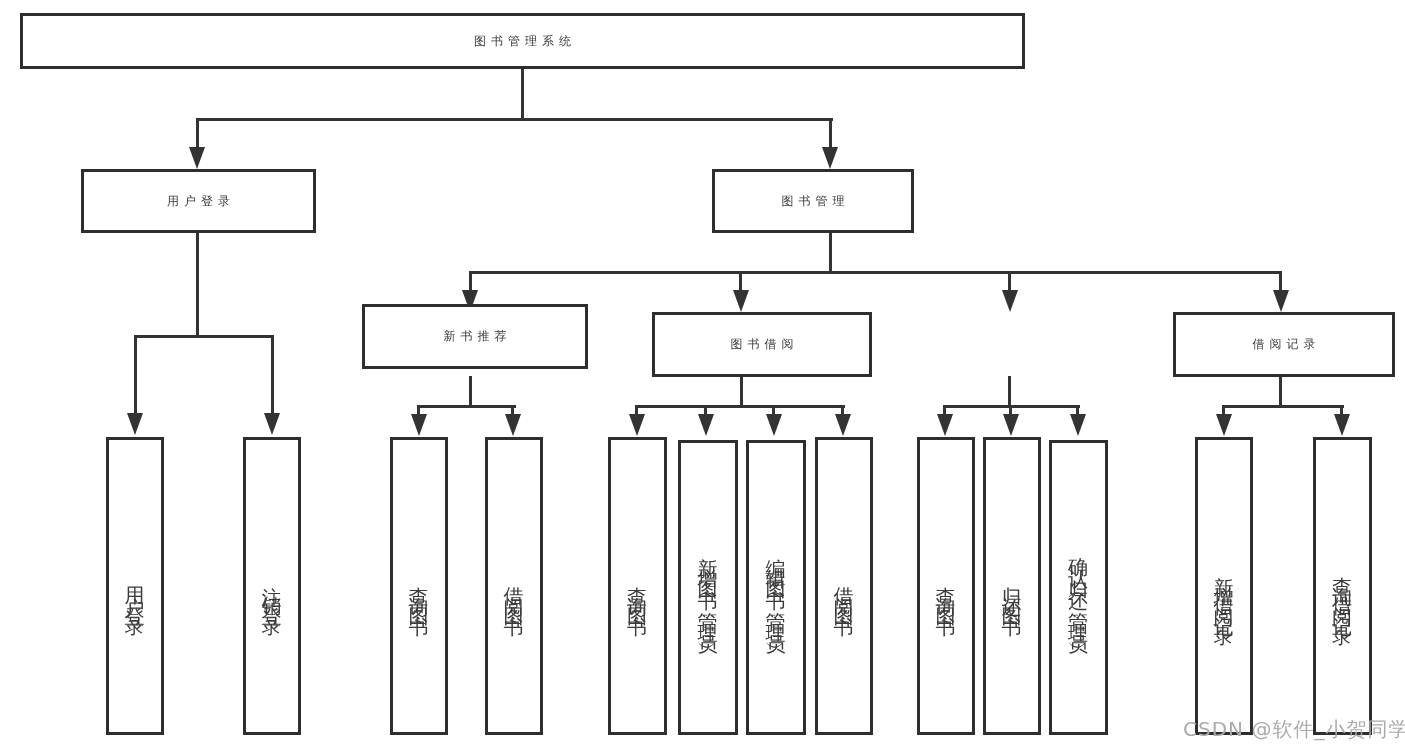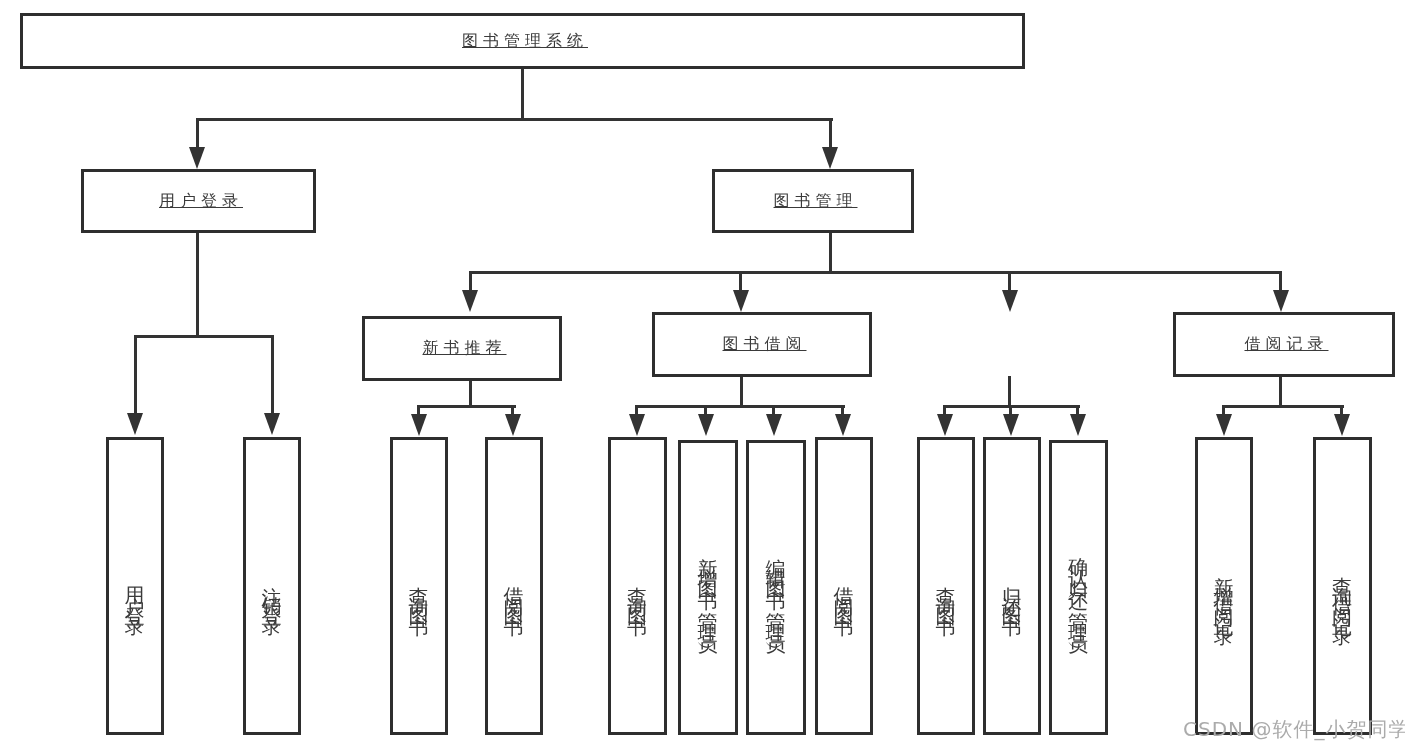--- a/index.html
+++ b/index.html
@@ -5,21 +5,21 @@
   html,body{margin:0;padding:0;background:#ffffff;}
   .canvas{
     position:relative;width:1405px;height:747px;background:#ffffff;
     font-family:"DejaVu Sans","Liberation Sans",sans-serif;overflow:hidden;
   }
   .box{
     position:absolute;box-sizing:border-box;border:3px solid #2e2e2e;
     background:#ffffff;display:flex;align-items:center;justify-content:center;
     color:#3a3a3a;
   }
-  .hl{font-size:16px;letter-spacing:5px;text-indent:5px;white-space:nowrap;text-decoration:underline;}
+  .hl{font-size:12px;letter-spacing:5px;text-indent:5px;white-space:nowrap;}
   .vbox{width:58px;height:298px;top:437px;}
   .vl{
     writing-mode:vertical-rl;text-orientation:mixed;
     font-size:20px;letter-spacing:10px;padding-top:10px;line-height:1;
     white-space:nowrap;
   }
   .vl-long{letter-spacing:11px;padding-top:8px;}
   .line{position:absolute;background:#333333;}
   .arrow{
     position:absolute;width:0;height:0;
@@ -99,21 +99,21 @@
     <span class="hl">图书管理系统</span>
   </div>
 
   <div class="box" style="left:81px;top:169px;width:235px;height:64px">
     <span class="hl">用户登录</span>
   </div>
   <div class="box" style="left:712px;top:169px;width:202px;height:64px">
     <span class="hl">图书管理</span>
   </div>
 
-  <div class="box" style="left:362px;top:316px;width:200px;height:65px">
+  <div class="box" style="left:362px;top:304px;width:226px;height:65px">
     <span class="hl">新书推荐</span>
   </div>
   <div class="box" style="left:652px;top:312px;width:220px;height:65px">
     <span class="hl">图书借阅</span>
   </div>
   <div class="box" style="left:1173px;top:312px;width:222px;height:65px">
     <span class="hl">借阅记录</span>
   </div>
 
   <div class="box vbox" style="left:106px">

